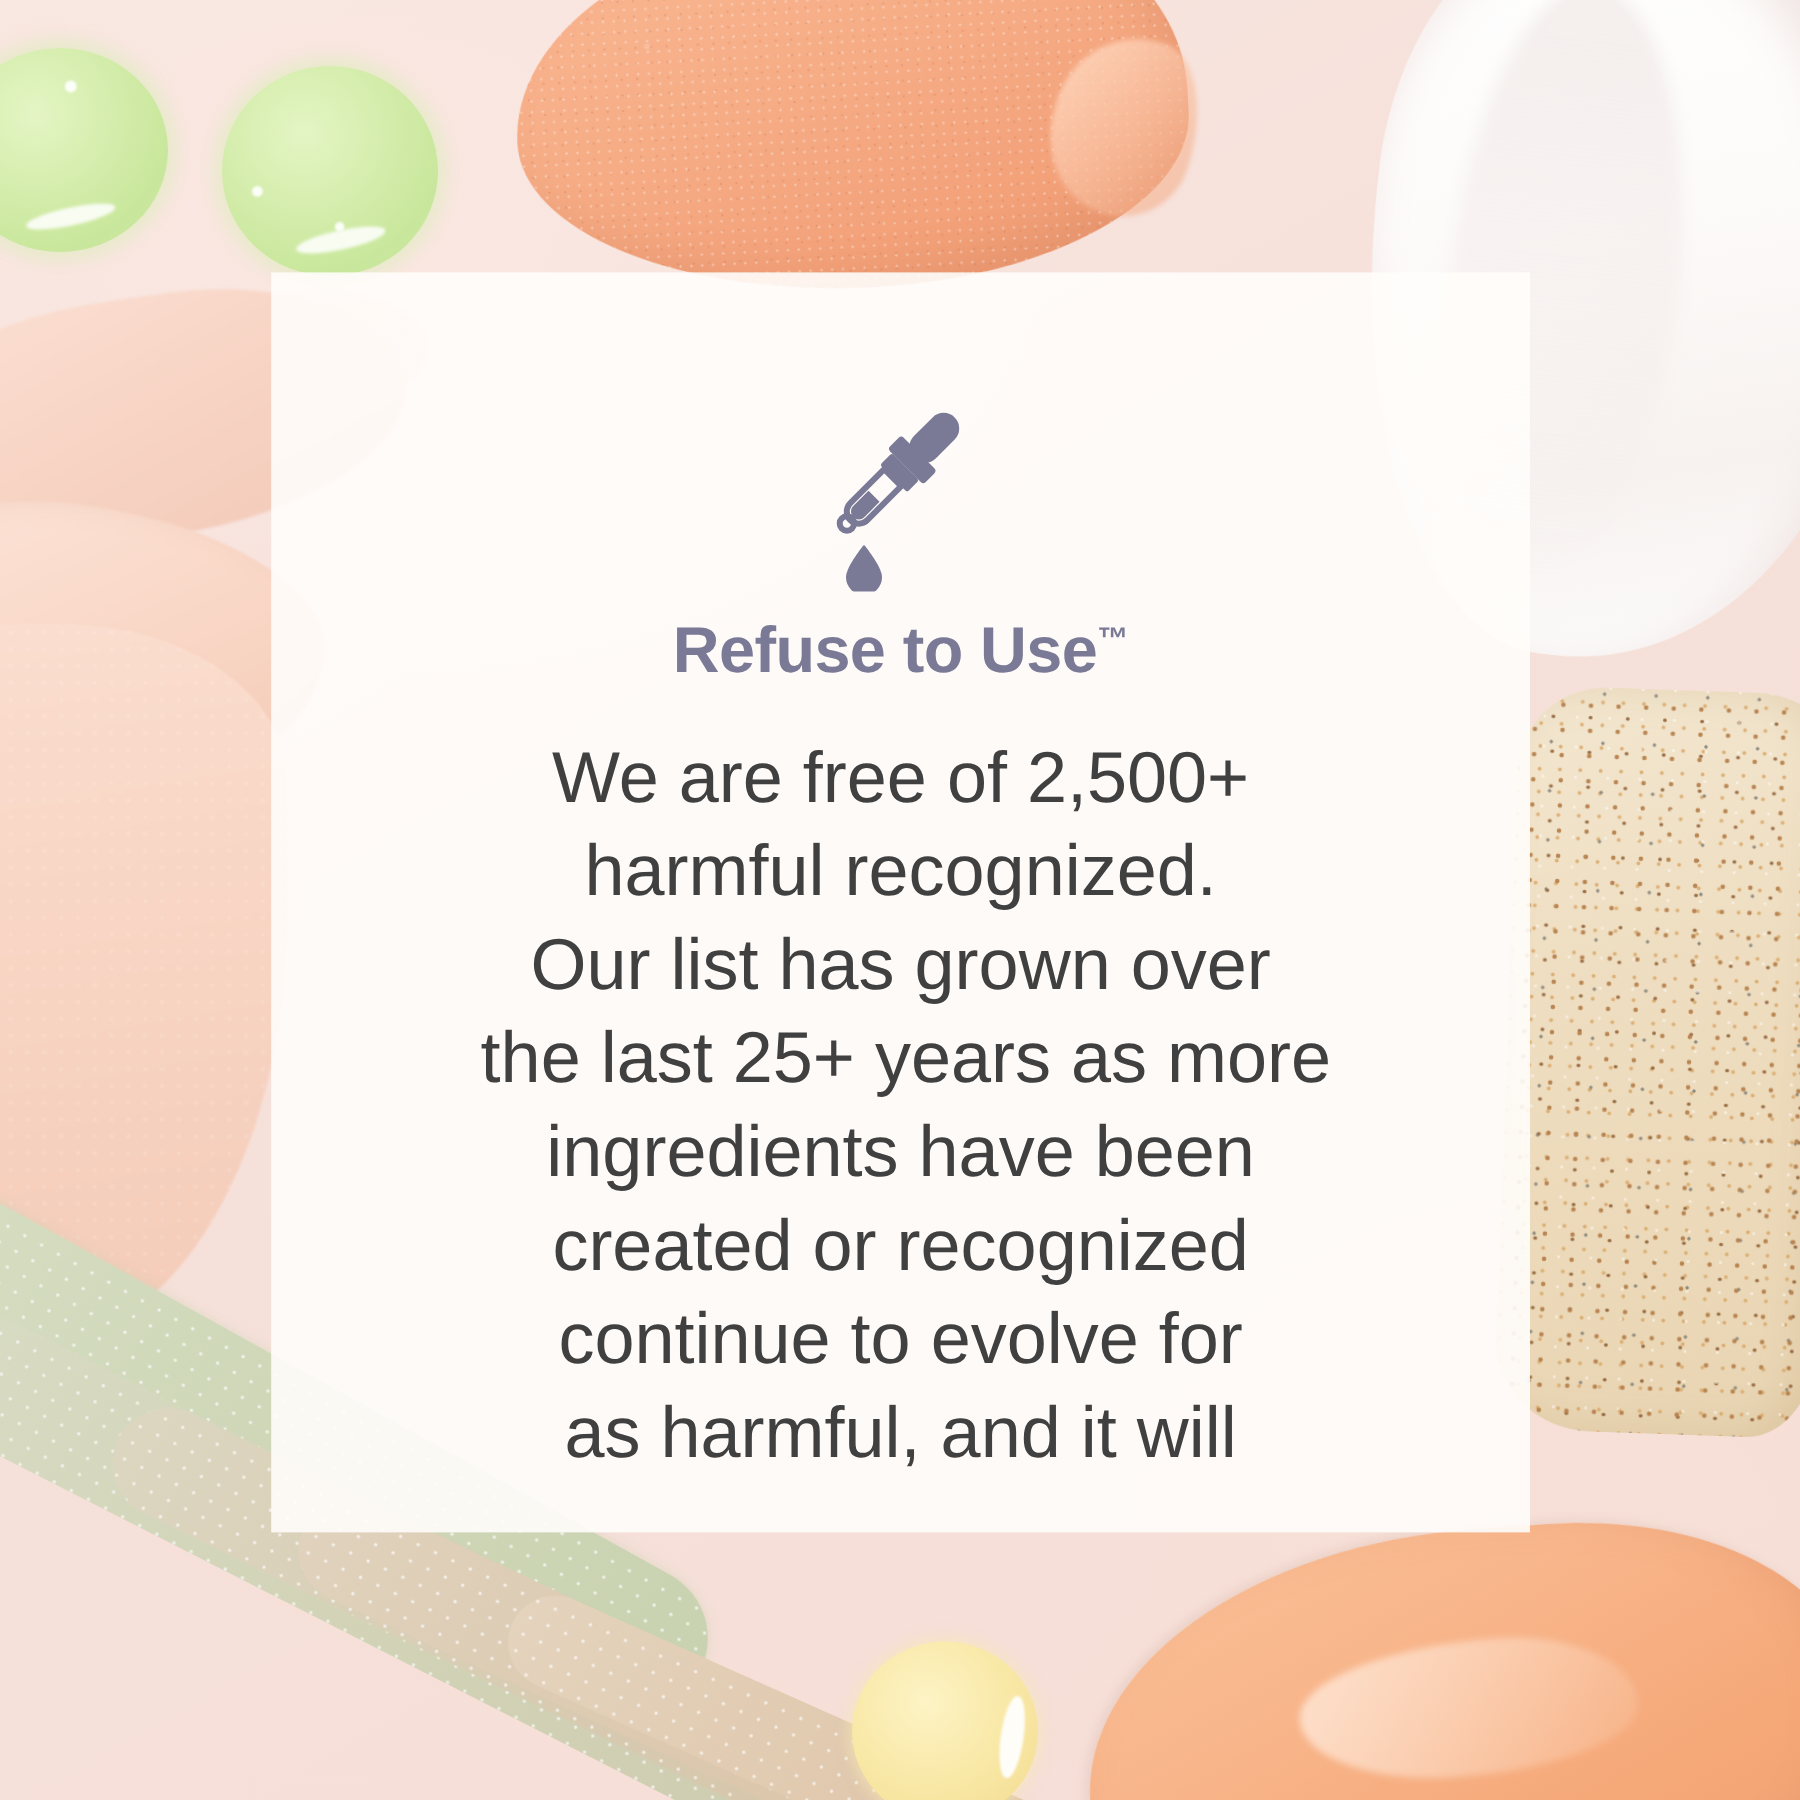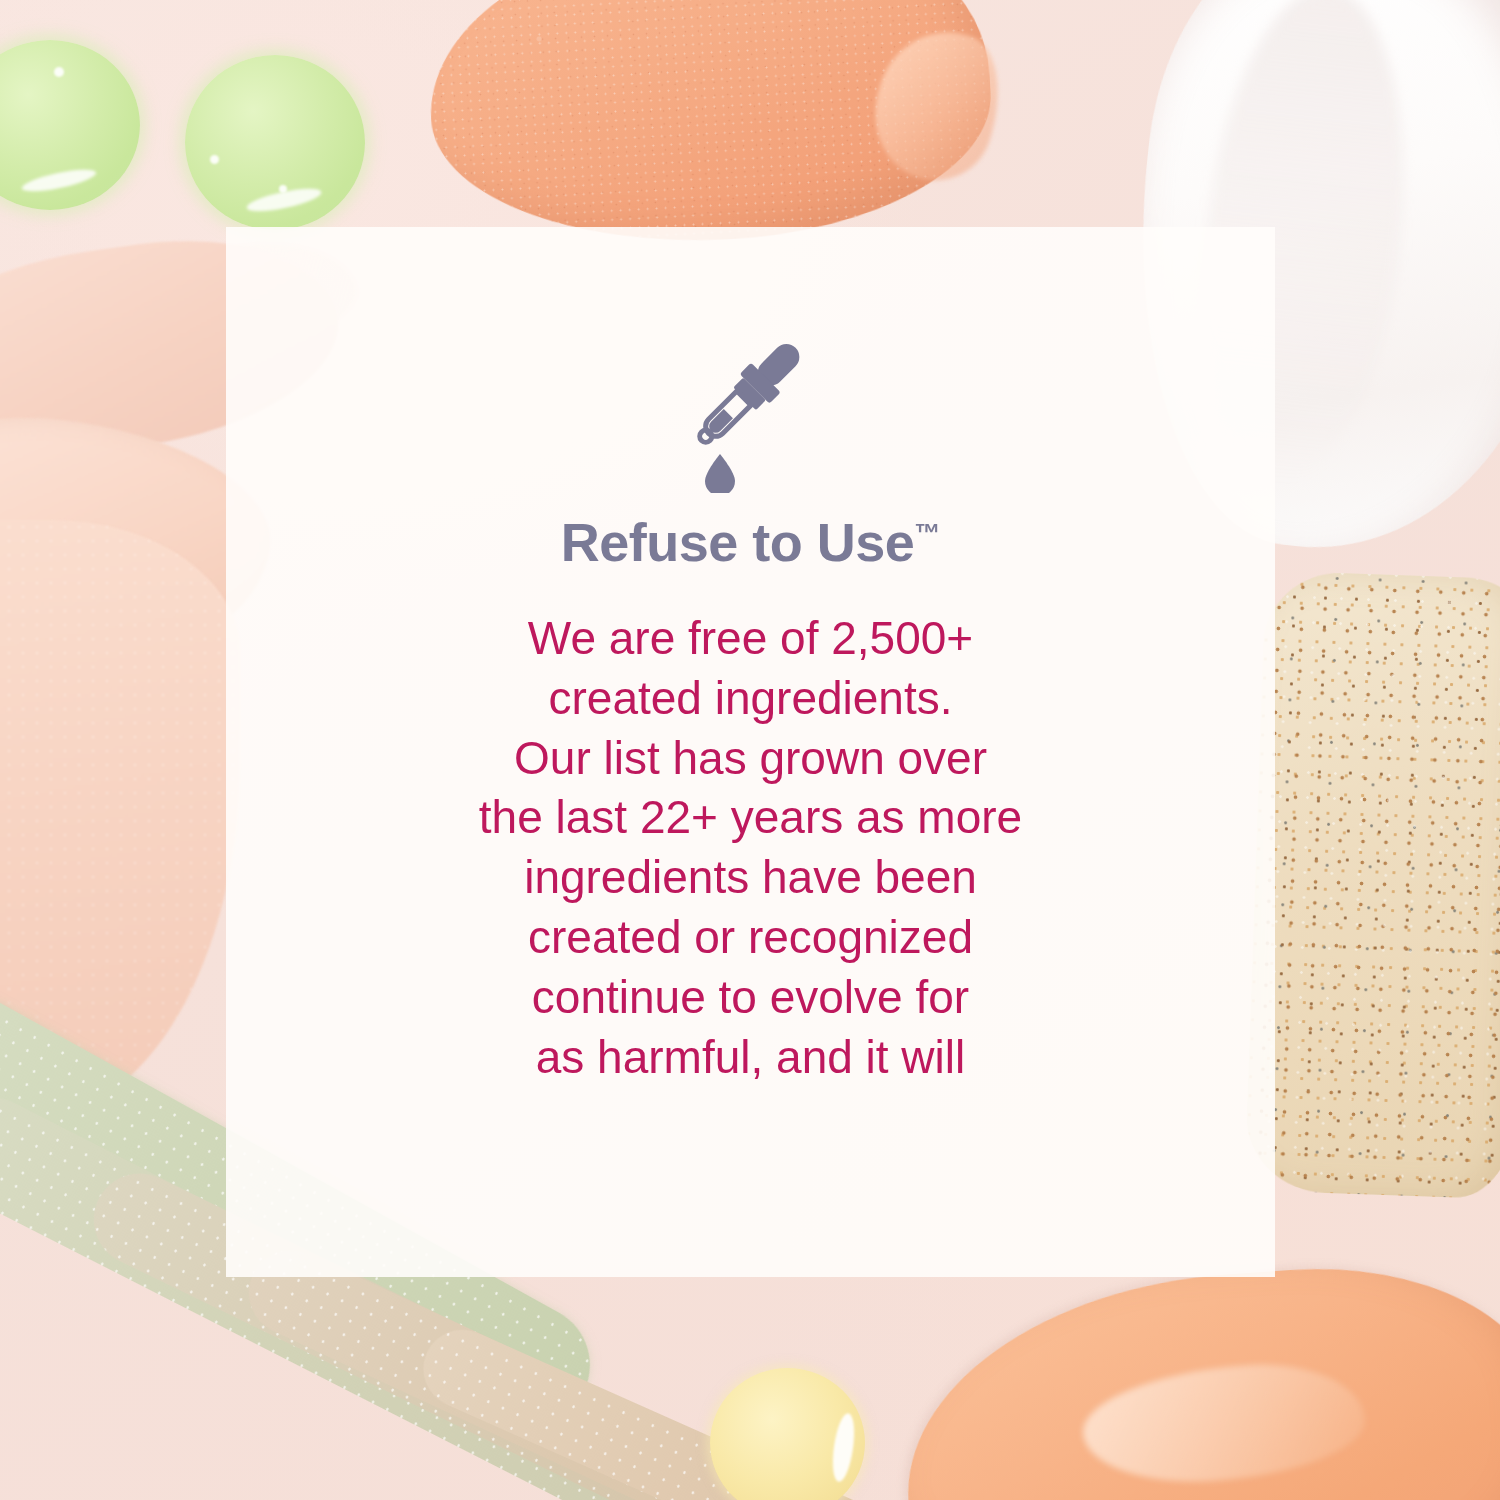--- a/index.html
+++ b/index.html
@@ -271,23 +271,23 @@
     font-size:26px;
     vertical-align:super;
     font-weight:bold;
     letter-spacing:0;
   }
 
   .card-body {
     margin-top:40px;
     width:700px;
     text-align:center;
-    font-size:46px;
+    font-size:60px;
     line-height:1.30;
-    color:#be185d;
+    color:#404040;
     font-weight:350;
   }
   .card-body .ln { display:block; white-space:nowrap; }
 </style>
 </head>
 <body>
 
 <div id="stage">
 
   <div class="bg-layer">
@@ -339,23 +339,23 @@
 
       <path d="M35 115 C35 115 50 133 50 142 a15 15 0 0 1 -30 0 C20 133 35 115 35 115 Z" fill="#7a7a96" transform="translate(-2,4)"></path>
     </svg>
 
     <div class="card-title">
       <span>Refuse to Use</span><span class="tm">™</span>
     </div>
 
     <div class="card-body">
       <span class="ln">We are free of 2,500+</span>
-      <span class="ln">created ingredients.</span>
+      <span class="ln">harmful recognized.</span>
       <span class="ln">Our list has grown over</span>
-      <span class="ln">the last 22+ years as more</span>
+      <span class="ln">the last 25+ years as more</span>
       <span class="ln">ingredients have been</span>
       <span class="ln">created or recognized</span>
       <span class="ln">continue to evolve for</span>
       <span class="ln">as harmful, and it will</span>
     </div>
 
   </div>
 </div>
 
 </body></html>

